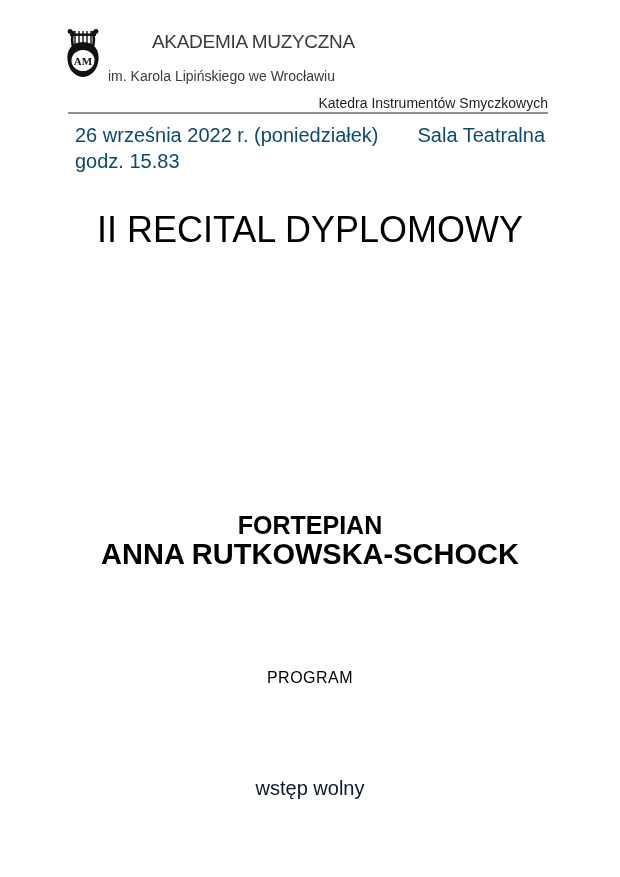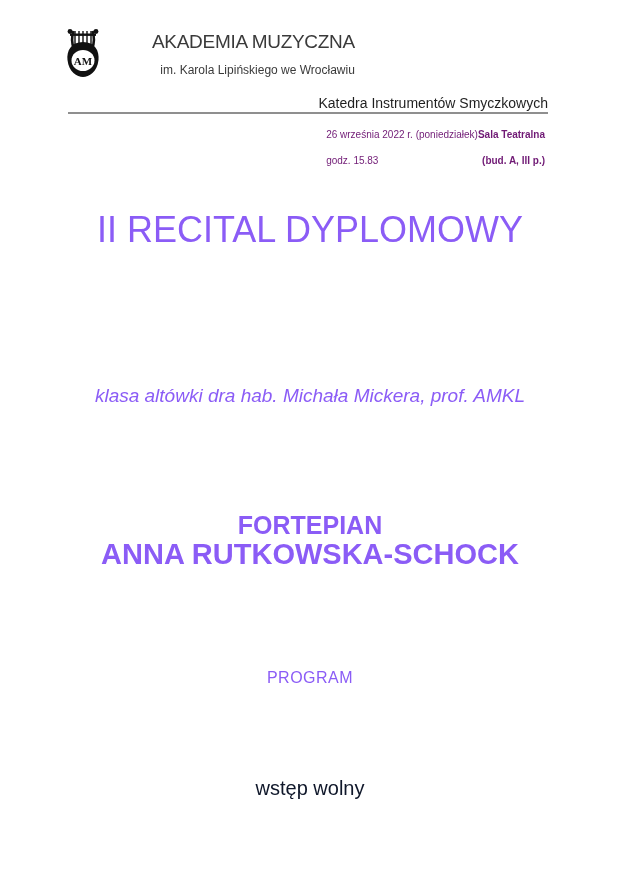--- a/index.html
+++ b/index.html
@@ -26,24 +26,23 @@
     white-space: nowrap;
   }
   .academy-name {
     font-size: 19px;
     line-height: 22px;
     letter-spacing: -0.3px;
     font-weight: 500;
     margin-left: 44px;
   }
   .academy-subtitle {
-    font-size: 12px;
+    font-size: 14px;
     line-height: 16px;
-    margin-top: 9px;
-    text-align: right;
+    margin-top: 15px;
   }
   .department {
     position: absolute;
     right: 72px; top: 95px;
     font-size: 14px;
     line-height: 17px;
     color: #1f1f1f;
     text-align: right;
     white-space: nowrap;
   }
@@ -53,33 +52,33 @@
     width: 480px; height: 2px;
     background: #8f8f8f;
   }
 
   
   .event-row {
     position: absolute;
     left: 75px; top: 122px;
     width: 470px;
     display: flex;
-    justify-content: flex-end;
-    font-size: 10px;
+    justify-content: space-between;
+    font-size: 20px;
     line-height: 26px;
-    color: #701a75;
+    color: #0c4a6e;
   }
-  .event-col-right { text-align: right; font-weight: bold; }
+  .event-col-right { text-align: right; }
 
   
   .centered {
     position: absolute;
     left: 0; width: 620px;
     text-align: center;
-    color: #8b5cf6;
+    color: #000000;
     white-space: nowrap;
   }
   .recital-title {
     top: 208px;
     font-size: 36px;
     line-height: 44px;
     font-weight: 400;
   }
   .performer-name {
     top: 252px;
@@ -159,28 +158,26 @@
 
   <div class="rule"></div>
 
   <div class="event-row">
     <div class="event-col-left">
       <div>26 września 2022 r. (poniedziałek)</div>
       <div>godz. 15.83</div>
     </div>
     <div class="event-col-right">
       <div>Sala Teatralna</div>
-      <div>(bud. A, III p.)</div>
     </div>
   </div>
 
   <div class="centered recital-title">II RECITAL DYPLOMOWY</div>
 
 
-  <div class="centered class-line">klasa altówki dra hab. Michała Mickera, prof. AMKL</div>
 
   <div class="centered accompanist-instrument">FORTEPIAN</div>
   <div class="centered program-heading">PROGRAM</div>
 
   <div class="centered accompanist-name">ANNA RUTKOWSKA-SCHOCK</div>
 
   <div class="centered admission" style="color: #0f172a;">wstęp wolny</div>
 
 </div>
 

